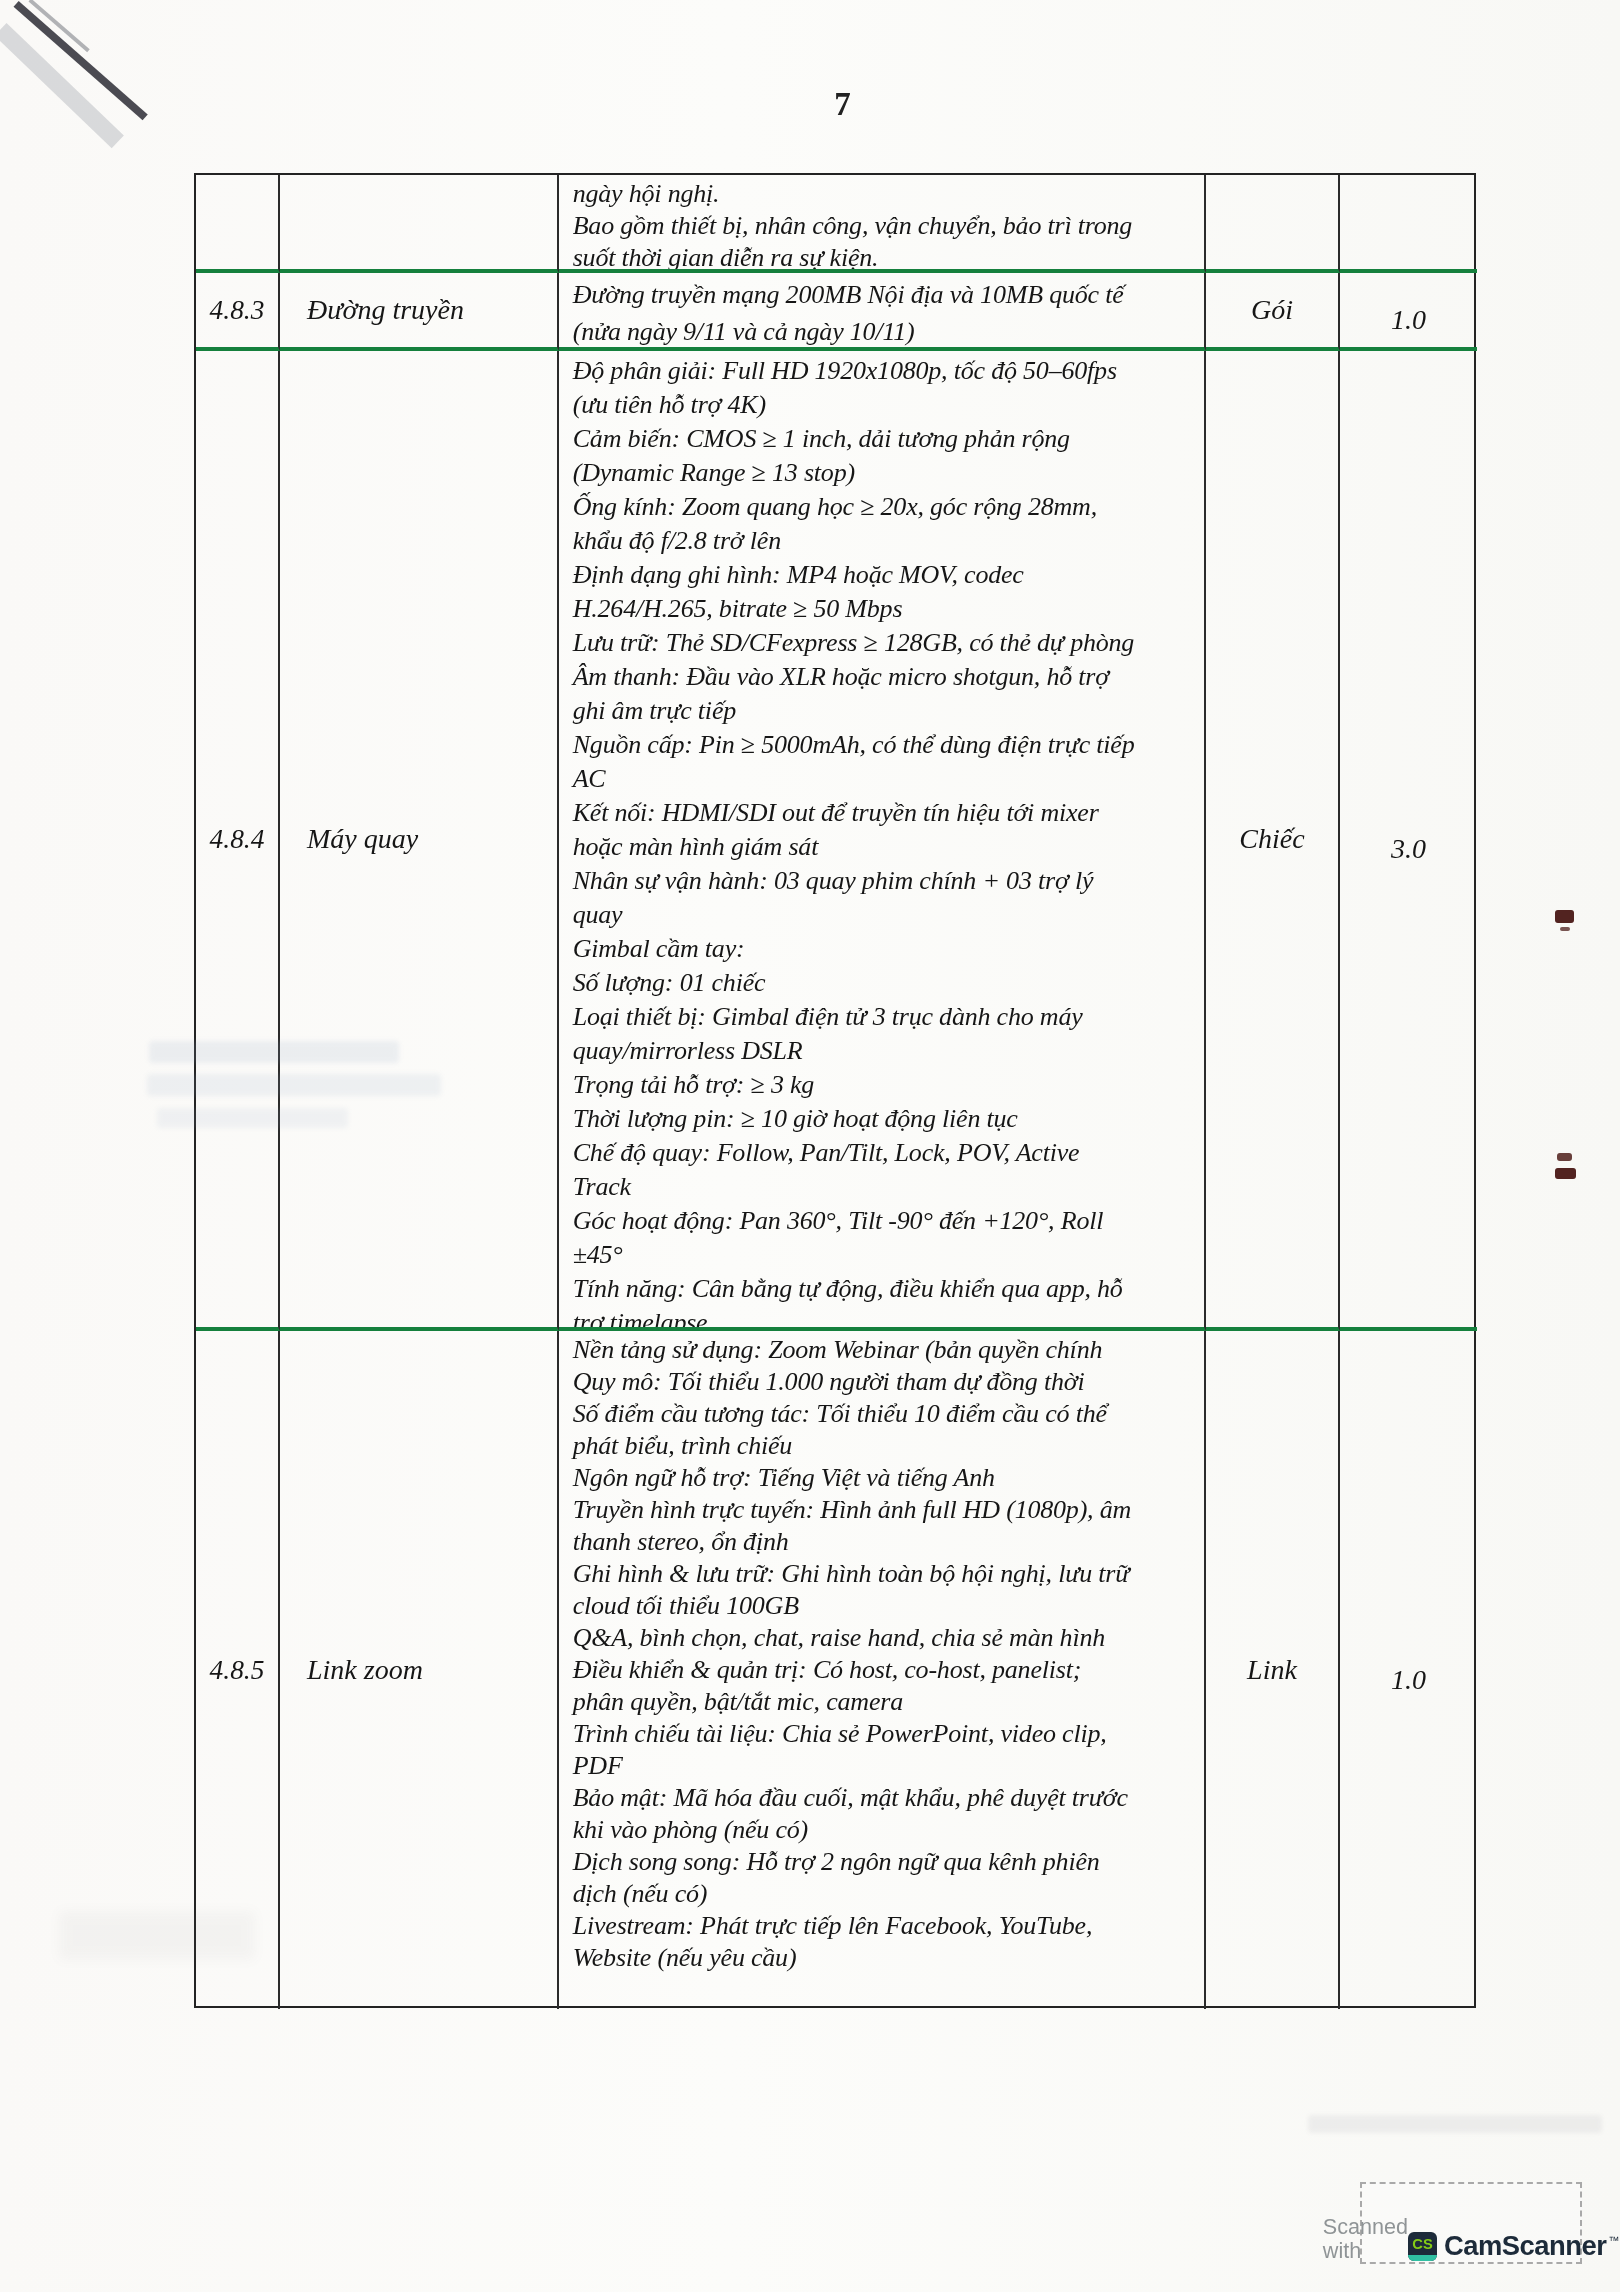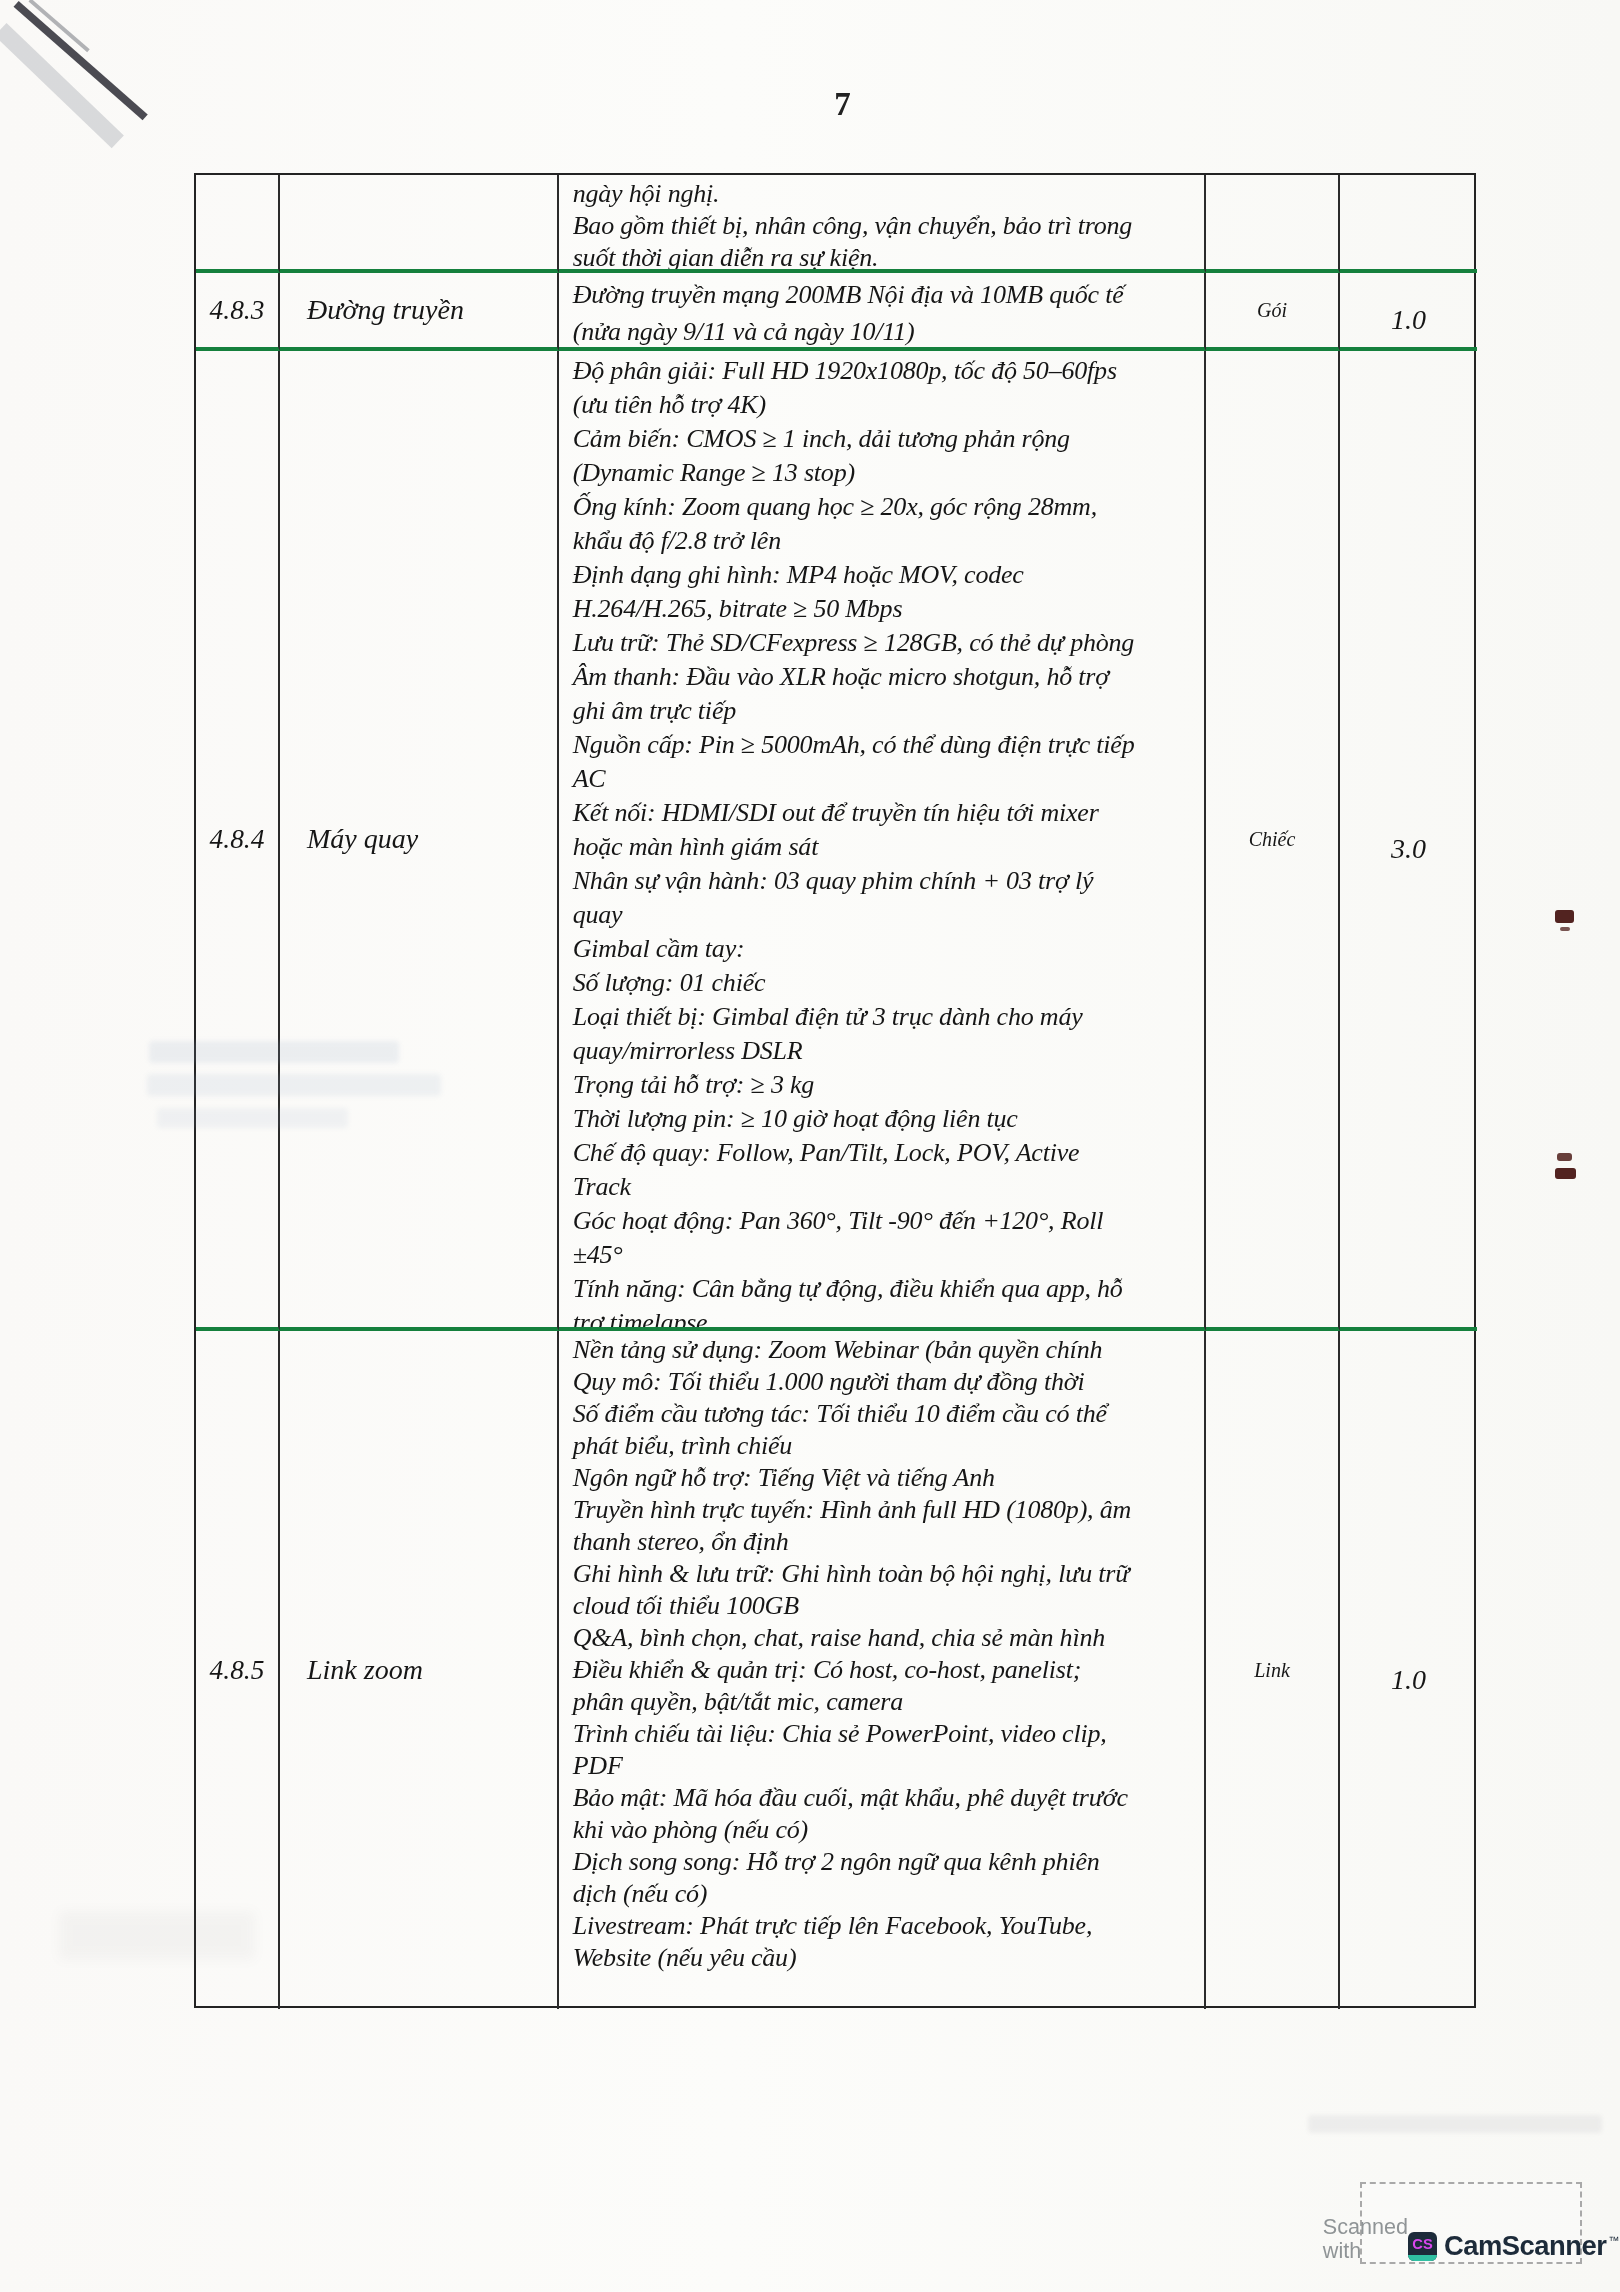--- a/index.html
+++ b/index.html
@@ -24,21 +24,21 @@
   }
   .cell{
     box-sizing:border-box;border-right:2px solid #2b2b2b;border-bottom:4px solid #15803d;
     font-style:italic;overflow:hidden;
   }
   .cell.last-col{border-right:none;}
   .cell.last-row{border-bottom:none;}
   .c-center{display:flex;align-items:center;justify-content:center;}
   .c-name{display:flex;align-items:center;justify-content:flex-start;padding-left:27px;font-size:28px;}
   .c-no{font-size:27.4px;}
-  .c-unit{font-size:20px;}
+  .c-unit{font-size:28px;}
   .c-qty{font-size:28px;padding-top:19px;}
   .c-desc{padding:2.9px 9.8px 0 13.7px;font-size:26px;letter-spacing:-0.2px;}
   .c-desc .tl{white-space:nowrap;}
   .r0 .tl{line-height:32px;}
   .r1 .tl{line-height:36px;padding-top:1px;}
   .r2 .tl{line-height:34px;}
   .r3 .tl{line-height:32px;}
   
   .corner-art{position:absolute;left:0;top:0;width:216px;height:176px;pointer-events:none;}
   
@@ -60,21 +60,21 @@
     border:2px dashed #a9a9a9;box-sizing:border-box;background:rgba(250,250,250,.6);
     display:flex;align-items:flex-end;justify-content:center;
     font-family:"Liberation Sans","DejaVu Sans",sans-serif;font-style:normal;
   }
   .cs-line1{font-size:21.6px;color:#8f9496;line-height:23.5px;}
   .cs-line2{display:flex;align-items:center;margin-top:3.9px;}
   .cs-icon{
     width:29px;height:29px;border-radius:5.9px;background:#1d2b3a;position:relative;
     display:flex;align-items:center;justify-content:center;margin-right:6.9px;overflow:hidden;
   }
-  .cs-icon span{color:#d946ef;font-weight:bold;font-size:14.7px;line-height:14.7px;letter-spacing:0;z-index:1;margin-top:-3.9px;}
+  .cs-icon span{color:#84cc16;font-weight:bold;font-size:14.7px;line-height:14.7px;letter-spacing:0;z-index:1;margin-top:-3.9px;}
   .cs-icon::after{content:"";position:absolute;left:0;right:0;bottom:0;height:5.9px;background:#30c0a2;}
   .cs-brand{font-size:27.4px;font-weight:bold;color:#1d2b3a;letter-spacing:-0.5px;}
   .cs-tm{font-size:10.8px;color:#1d2b3a;vertical-align:top;margin-left:2px;margin-top:-11.8px;}
 </style>
 </head>
 <body>
 
 <svg class="corner-art" viewBox="0 0 220 180">
   <line x1="0" y1="30" x2="120" y2="145" stroke="#a7abb2" stroke-width="18" opacity="0.4"></line>
   <line x1="16" y1="4" x2="148" y2="120" stroke="#34343c" stroke-width="8" opacity="0.88"></line>

